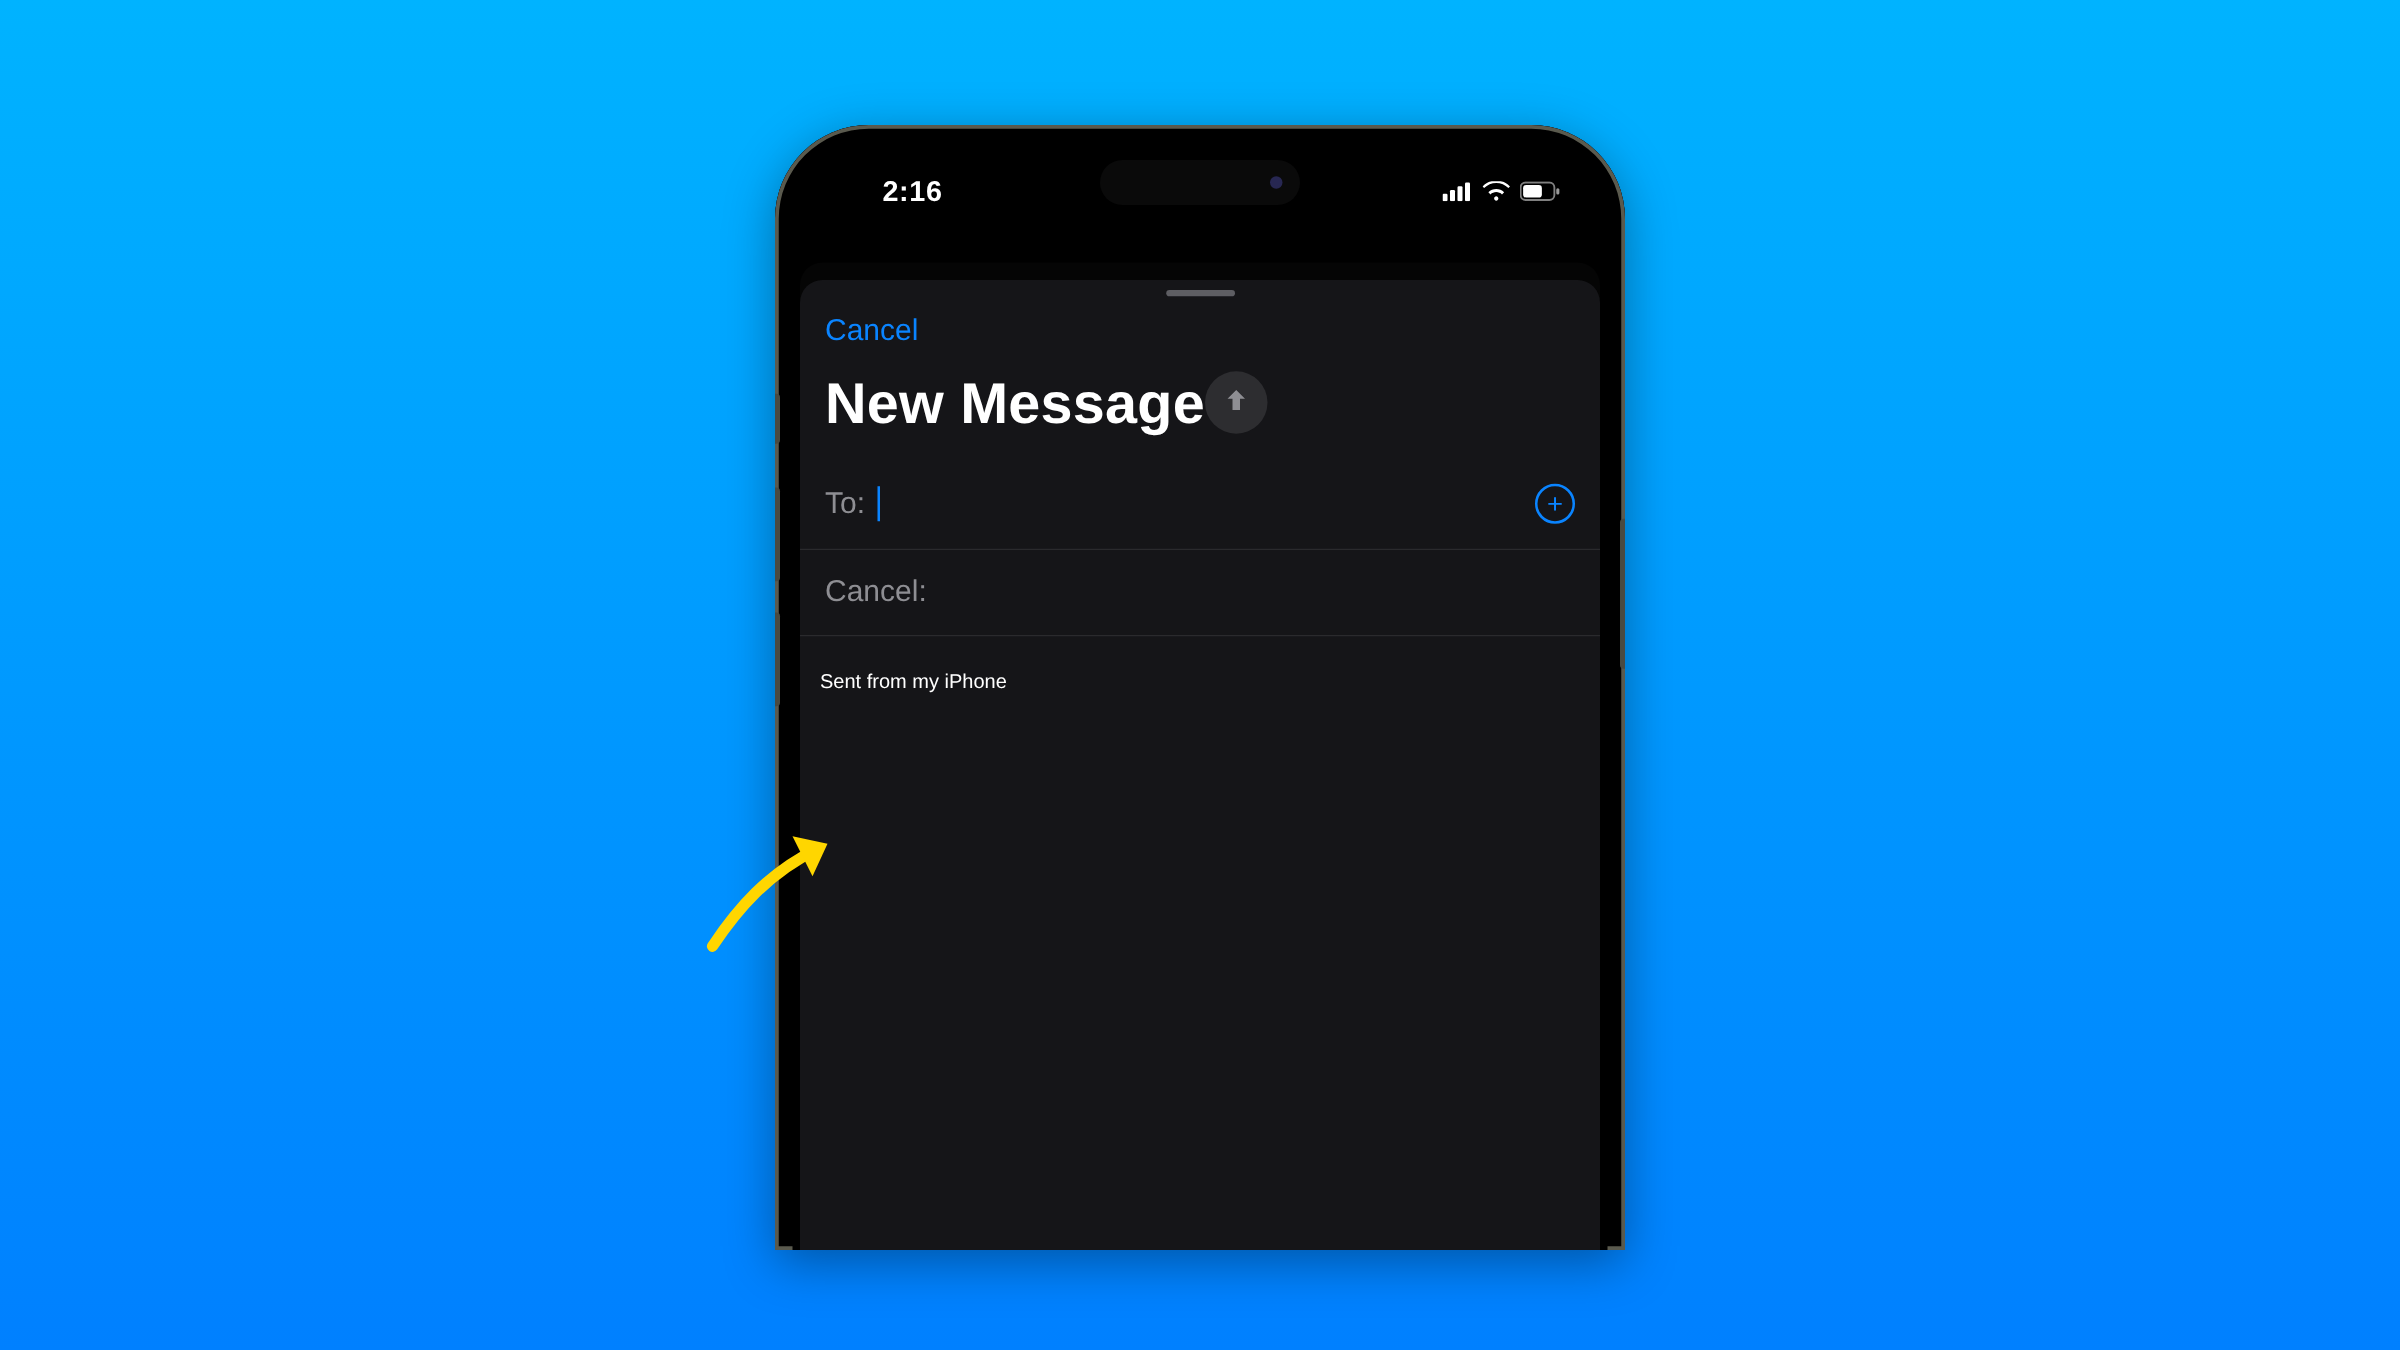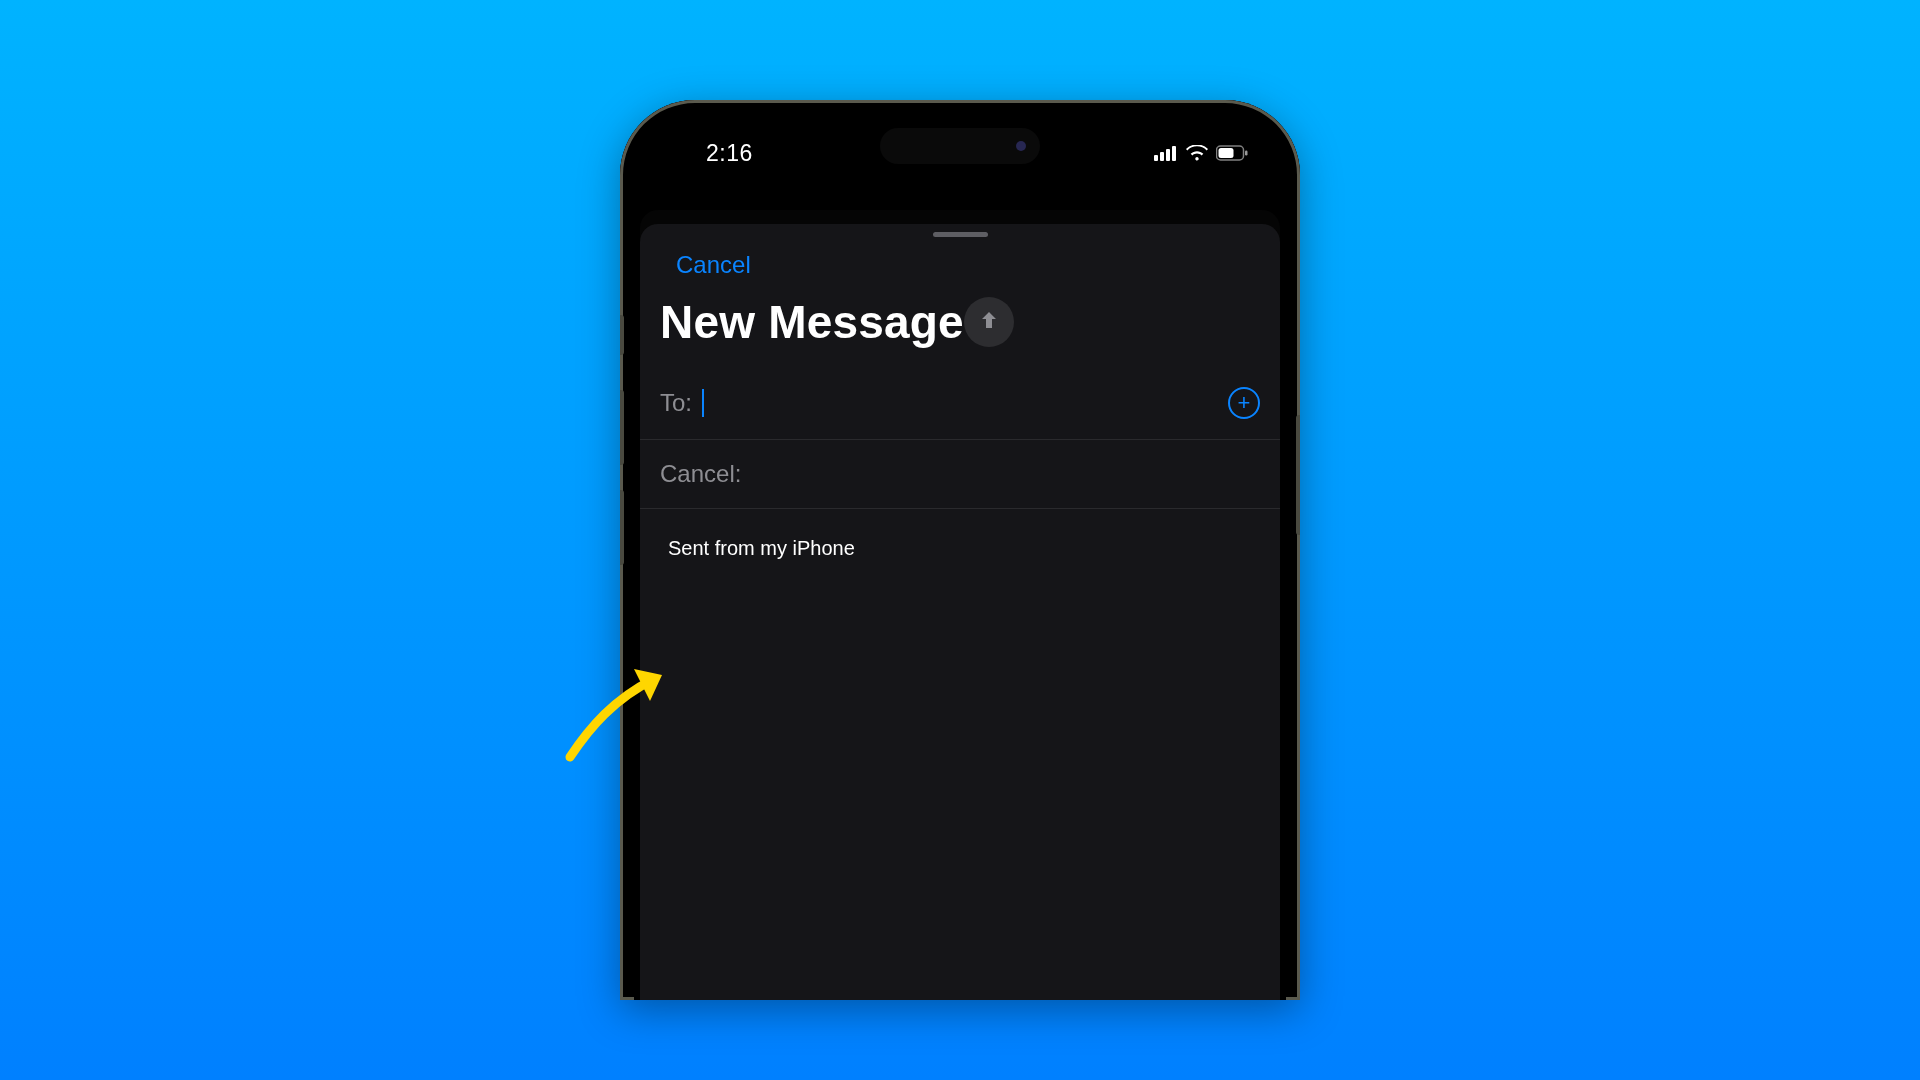--- a/index.html
+++ b/index.html
@@ -58,21 +58,21 @@
 
   
   .statusbar {
     position: relative;
     height: 58px;
     display: flex;
     align-items: center;
     justify-content: space-between;
     padding: 0 32px;
     color: #fff;
-    font-weight: 400;
+    font-weight: 700;
     font-size: 23px;
   }
   .statusbar .time { letter-spacing: 0.5px; padding:20px 0 0 40px; }
   .status-right { display: flex; align-items: center; gap: 8px; padding-top:20px; padding-right:6px;}
   .dynamic-island {
     position: absolute;
     top: 14px;
     left: 50%;
     transform: translateX(-50%);
     width: 160px;
@@ -106,21 +106,21 @@
   .grabber {
     width: 55px;
     height: 5px;
     background: #5e5e63;
     border-radius: 3px;
     margin: 8px auto 0 auto;
   }
   .cancel {
     color: #0a84ff;
     font-size: 24px;
-    padding: 14px 20px 6px 36px;
+    padding: 14px 20px 6px 20px;
     display: inline-block;
   }
   .title-row {
     display: flex;
     align-items: center;
     padding: 10px 20px 18px 20px;
   }
   .title {
     font-size: 46px;
     font-weight: 700;
@@ -157,22 +157,22 @@
     width: 32px; height: 32px;
     border: 2px solid #0a84ff;
     border-radius: 50%;
     display: flex; align-items: center; justify-content: center;
     color: #0a84ff;
     font-size: 22px;
     font-weight: 400;
   }
 
   .body-area {
-    padding: 28px 28px;
-    font-size: 20px;
+    padding: 28px 16px;
+    font-size: 16px;
     color: #fff;
   }
   .signature { color: #fff; }
 
   
   .annotation-arrow {
     position: absolute;
     left: 330px;
     top: 615px;
     pointer-events: none;

